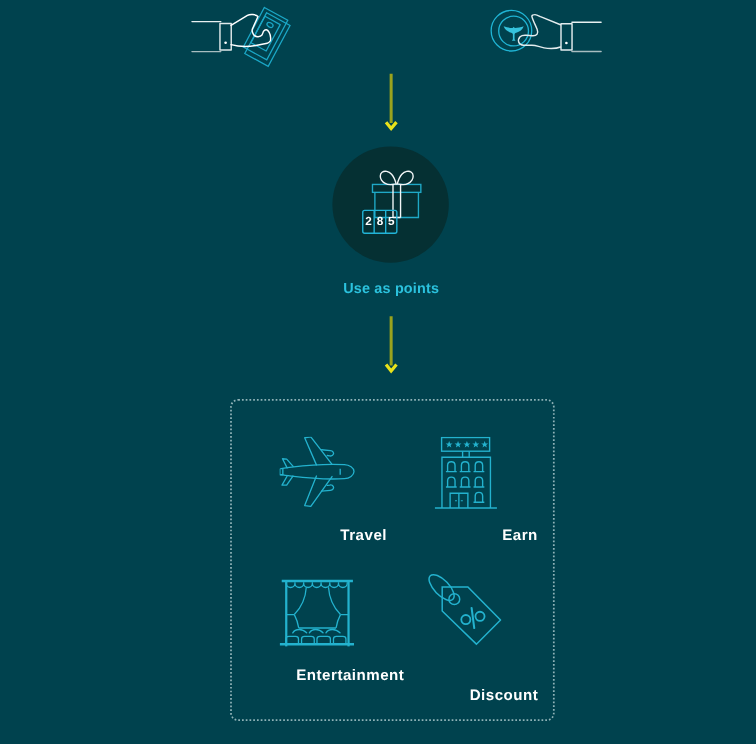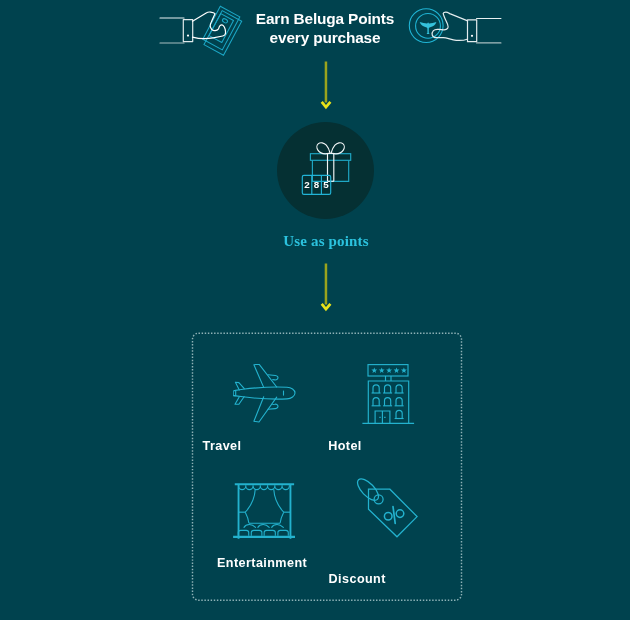--- a/index.html
+++ b/index.html
@@ -19,46 +19,42 @@
   #arrow-top{top:60px;}
   #arrow-bottom{top:262px;}
 
   
   #points-circle{left:277px;top:122px;width:97px;height:97px;border-radius:50%;
        background:#053033;}
   #gift-icon{left:295px;top:133px;}
   .cdigit{fill:#ffffff;font-family:"Liberation Sans",sans-serif;font-size:9.8px;
           font-weight:700;text-anchor:middle;}
   #points-label{left:216px;top:233px;width:220px;text-align:center;color:#2bc2de;
-       font-weight:600;font-size:15px;letter-spacing:0.15px;font-family:Liberation Serif, serif;}
+       font-weight:600;font-size:12px;letter-spacing:0.15px;}
 
   
   #redeem-box{left:189.5px;top:330.7px;}
   .redeem-cell{position:absolute;}
   .redeem-icon{position:absolute;}
   .redeem-label{position:absolute;color:#fff;font-weight:700;font-size:12.6px;
-       text-align:left;white-space:nowrap;letter-spacing:0.42px;}
+       text-align:right;white-space:nowrap;letter-spacing:0.42px;}
   #cell-travel .redeem-icon{left:233px;top:364px;}
   #cell-travel .redeem-label{left:202.5px;top:439px;width:120px;}
   #cell-hotel .redeem-icon{left:362px;top:364px;}
   #cell-hotel .redeem-label{left:328.2px;top:439px;width:120px;}
   #cell-entertainment .redeem-icon{left:233px;top:478px;}
   #cell-entertainment .redeem-label{left:217px;top:556px;width:120px;}
   #cell-discount .redeem-icon{left:353.8px;top:478.3px;}
   #cell-discount .redeem-label{left:328.6px;top:572px;width:120px;}
 </style>
 </head>
 <body>
 
 <div class="stage">
 
-  <div class="abs" id="header-title">
-    <span>Earn Beluga Points</span><br>
-    <span>every purchase</span>
-  </div>
 
   <div class="abs" id="hand-money">
     <svg width="100" height="60" viewBox="0 0 100 60" fill="none">
       <g stroke="#1ba7c6" stroke-width="1.05" stroke-linejoin="miter" fill="none">
         <path d="M67.2 5.6 L86.7 16.3 L68.5 50.3 L49.0 39.6 Z"></path>
         <path d="M65.3 1.2 L84.8 11.9 L67.3 44.9 L47.8 34.2 Z"></path>
         <path d="M65.8 8.6 L78.5 15.5 L66.8 37.5 L54.1 30.6 Z" stroke-linejoin="round"></path>
         <ellipse cx="70.0" cy="15.8" rx="2.7" ry="1.8" transform="rotate(28.7 70.0 15.8)"></ellipse>
       </g>
       <g stroke="#ffffff" stroke-width="1.2" stroke-linejoin="round" stroke-linecap="round">
@@ -211,21 +207,21 @@
           <path d="M32.6 41.8 H41.6"></path>
           <path d="M34.0 54.5 V49.4 C34.0 47.6 35.4 46.3 37.1 46.3 C38.8 46.3 40.2 47.6 40.2 49.4 V54.5"></path>
           <path d="M32.6 54.5 H41.6"></path>
         </g>
         <path d="M13.1 59.4 V47.0 H27.9 V59.4"></path>
         <path d="M20.4 47.0 V59.4"></path>
         <path d="M17.2 53.3 H18.8 M22.0 53.3 H23.7" stroke-width="1.0"></path>
         <path d="M0.4 59.4 H52.1" stroke-width="1.3"></path>
       </svg>
     </div>
-    <div class="redeem-label">Hotel</div>
+    <div class="redeem-label">Earn</div>
   </div>
 
   <div class="abs redeem-cell" id="cell-entertainment">
     <div class="redeem-icon">
       <svg width="62.3" height="60.8" viewBox="0 0 63 58" preserveAspectRatio="none" fill="none" stroke="#23b2ce" stroke-width="1.1" stroke-linejoin="round">
         <path d="M1.8 5.9 H61.8" stroke-width="2.0"></path>
         <path d="M5.6 5.9 V58.0" stroke-width="1.9"></path>
         <path d="M58.1 5.9 V58.0" stroke-width="1.9"></path>
         <path d="M5.6 6.9 V7.7 A3.67 3.35 0 0 0 12.94 7.7 V6.9
                  M12.94 6.9 V7.7 A3.67 3.35 0 0 0 20.28 7.7 V6.9

